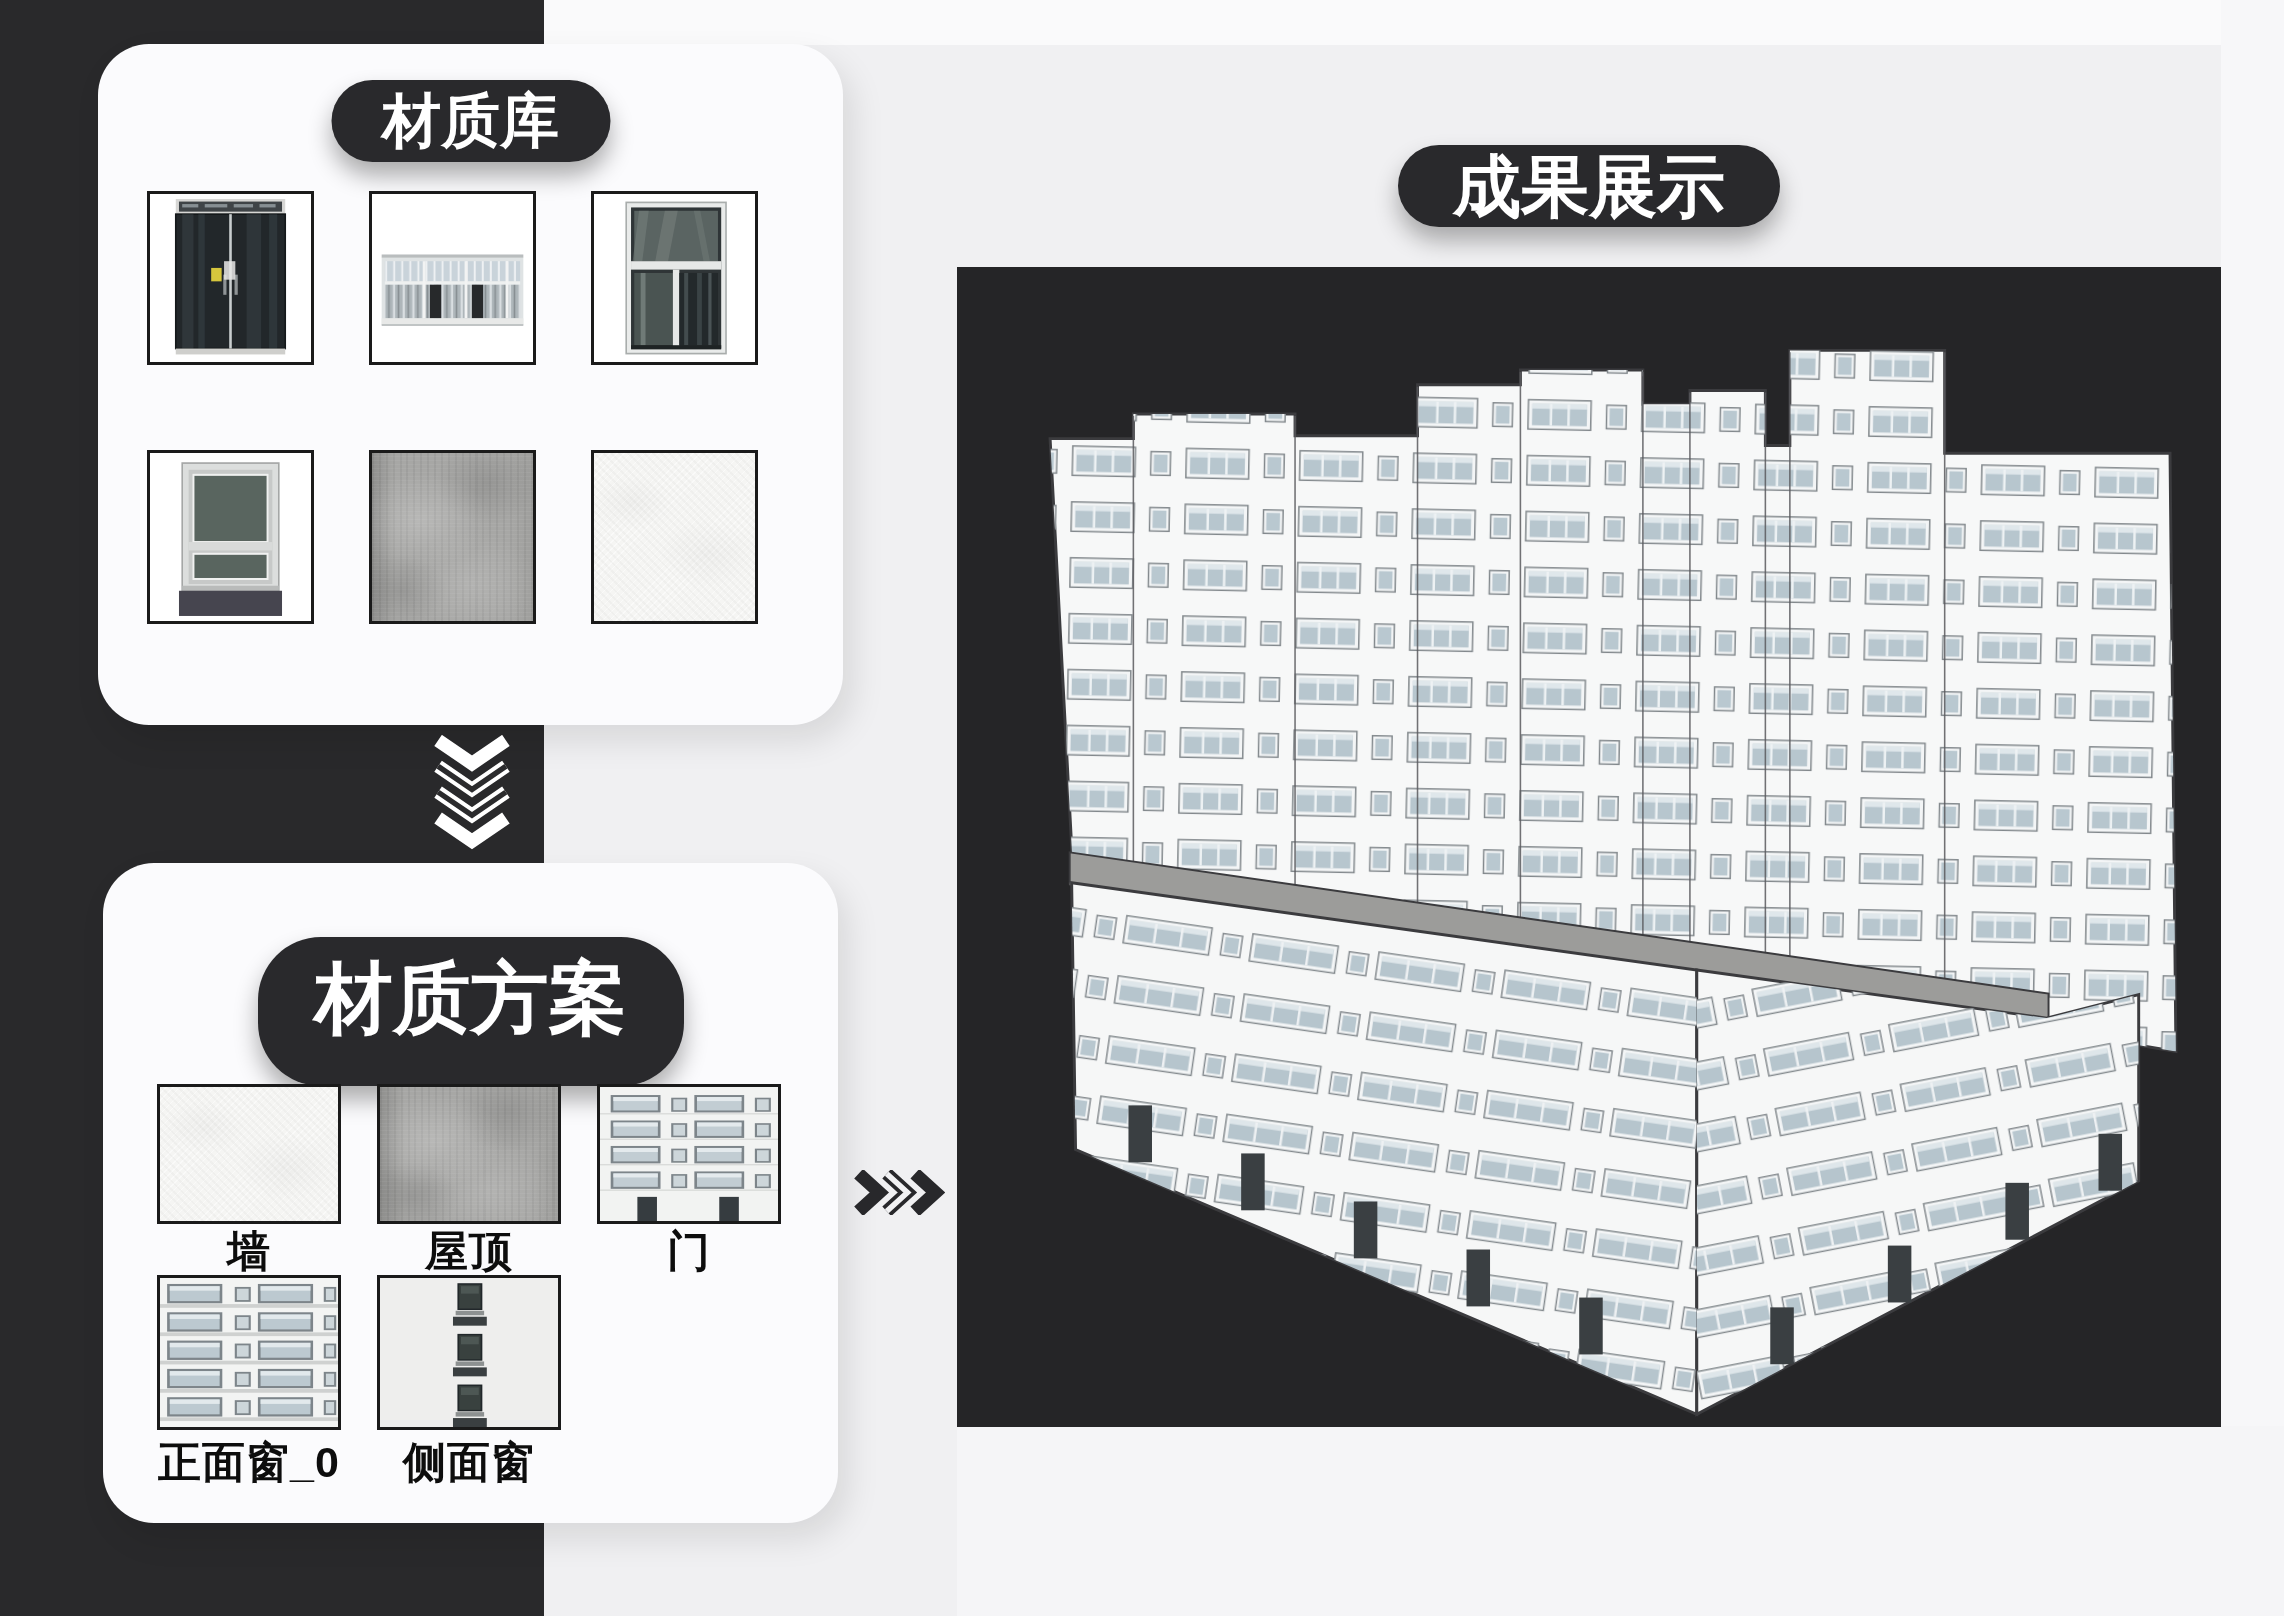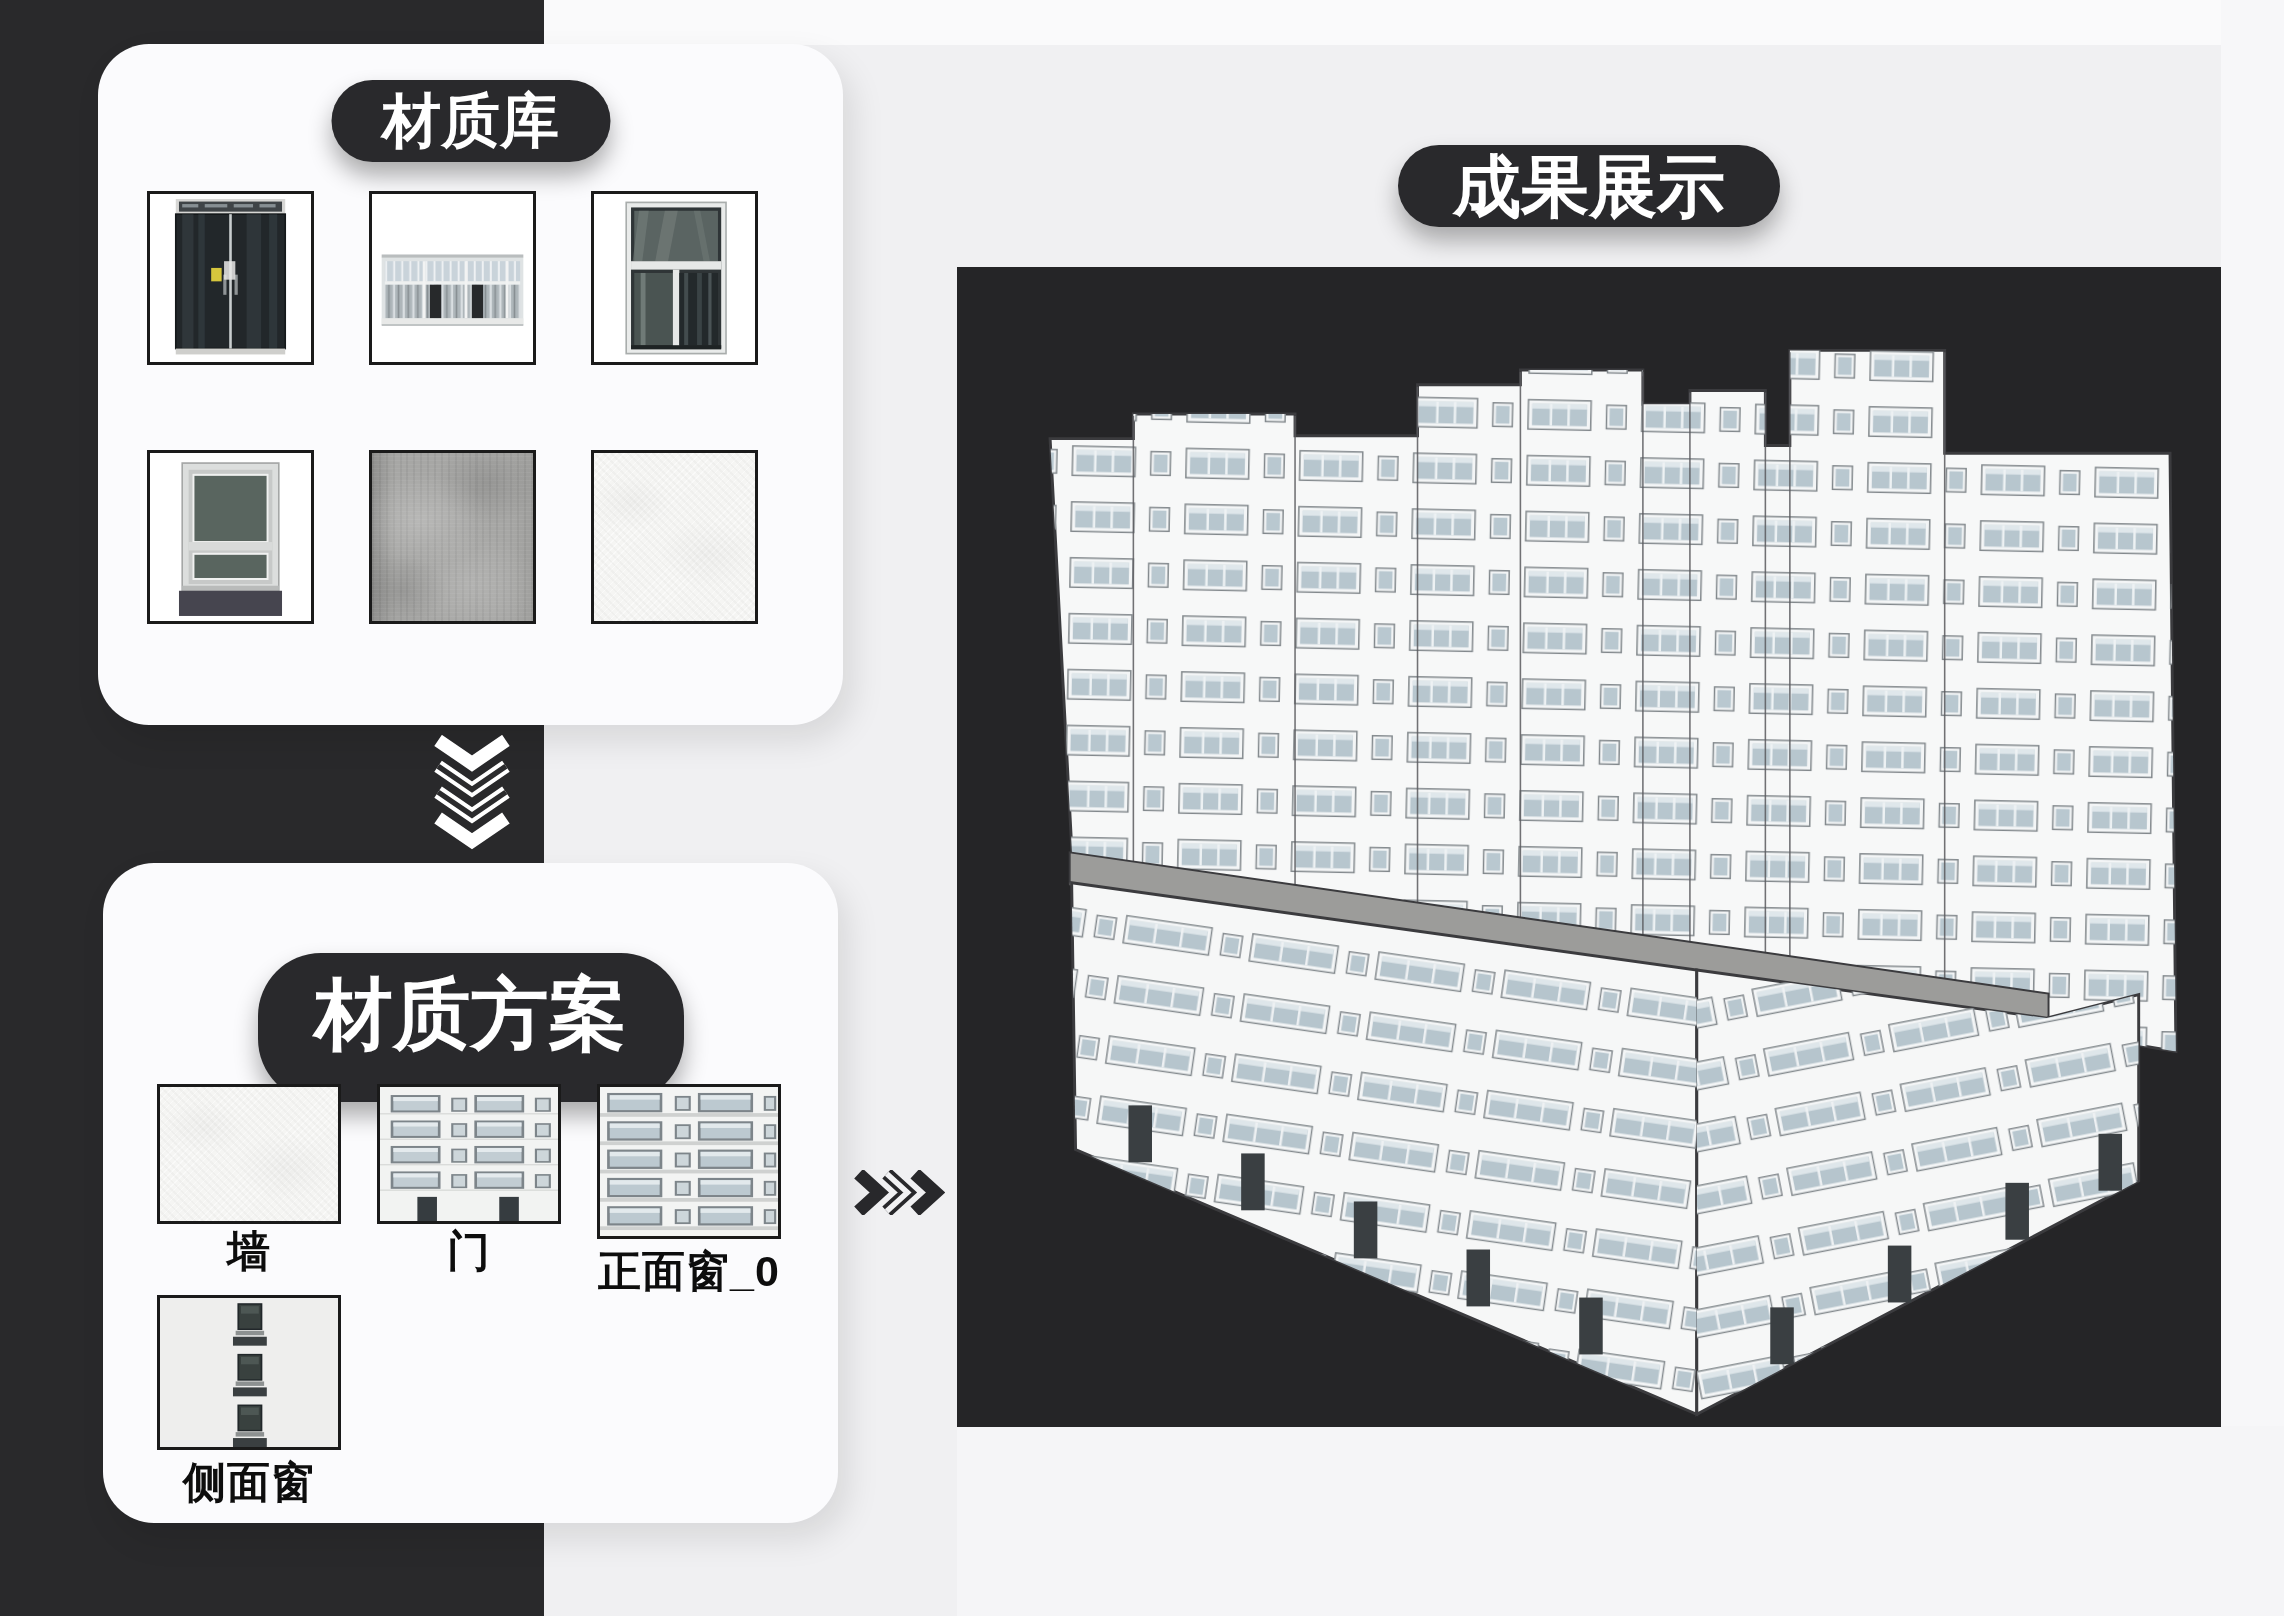--- a/index.html
+++ b/index.html
@@ -23,21 +23,21 @@
   .card1{left:98px;top:44px;width:745px;height:681px;}
   .card2{left:103px;top:863px;width:735px;height:660px;}
 
   
   .badge{
     position:absolute;left:50%;transform:translateX(-50%);
     background:#29292c;color:#fff;font-weight:bold;white-space:nowrap;
     box-shadow:0 13.7px 23.5px rgba(0,0,0,.32);text-align:center;
   }
   .badge-sm{top:36px;height:82px;line-height:82px;font-size:59px;padding:0 51px;border-radius:43px;}
-  .badge-lg{top:90px;height:149px;line-height:122px;font-size:78px;padding:0 57px;border-radius:63px;}
+  .badge-lg{top:74px;height:149px;line-height:122px;font-size:78px;padding:0 57px;border-radius:63px;}
   .badge-result{
     position:absolute;left:1589px;top:145px;transform:translateX(-50%);
     height:82px;line-height:82px;font-size:68px;padding:0 55px;border-radius:43px;
     background:#29292c;color:#fff;font-weight:bold;box-shadow:0 13.7px 23.5px rgba(0,0,0,.30);white-space:nowrap;
   }
 
   
   .grid1{position:absolute;left:49px;top:147px;width:647px;display:flex;flex-wrap:wrap;column-gap:55px;row-gap:85px;}
   .grid1 .thumb{width:167px;height:174px;}
   .thumb{box-sizing:border-box;border:3.9px solid #1a1a1a;background:#fff;overflow:hidden;position:relative;}
@@ -206,20 +206,24 @@
     <div class="badge badge-lg">
       <span>材质方案</span>
     </div>
     <div class="grid2">
 
       <figure class="cell row1">
         <div class="thumb tex-plaster"></div>
         <figcaption class="cap">墙</figcaption>
       </figure>
 
+      <figure class="cell row1">
+        <div class="thumb tex-concrete"></div>
+        <figcaption class="cap">屋顶</figcaption>
+      </figure>
 
       <figure class="cell row1">
         <div class="thumb">
           <svg viewBox="0 0 100 100" preserveAspectRatio="none">
             <rect width="100" height="100" fill="#f2f3f2"></rect>
             <g>
               <g>
                 <rect x="0" y="19.5" width="100" height="1" fill="#d9dad9"></rect>
                 <rect x="6" y="6" width="28" height="13" fill="#7d858a"></rect>
                   <rect x="7.5" y="7.5" width="25" height="10" fill="#c2cdd3"></rect>

